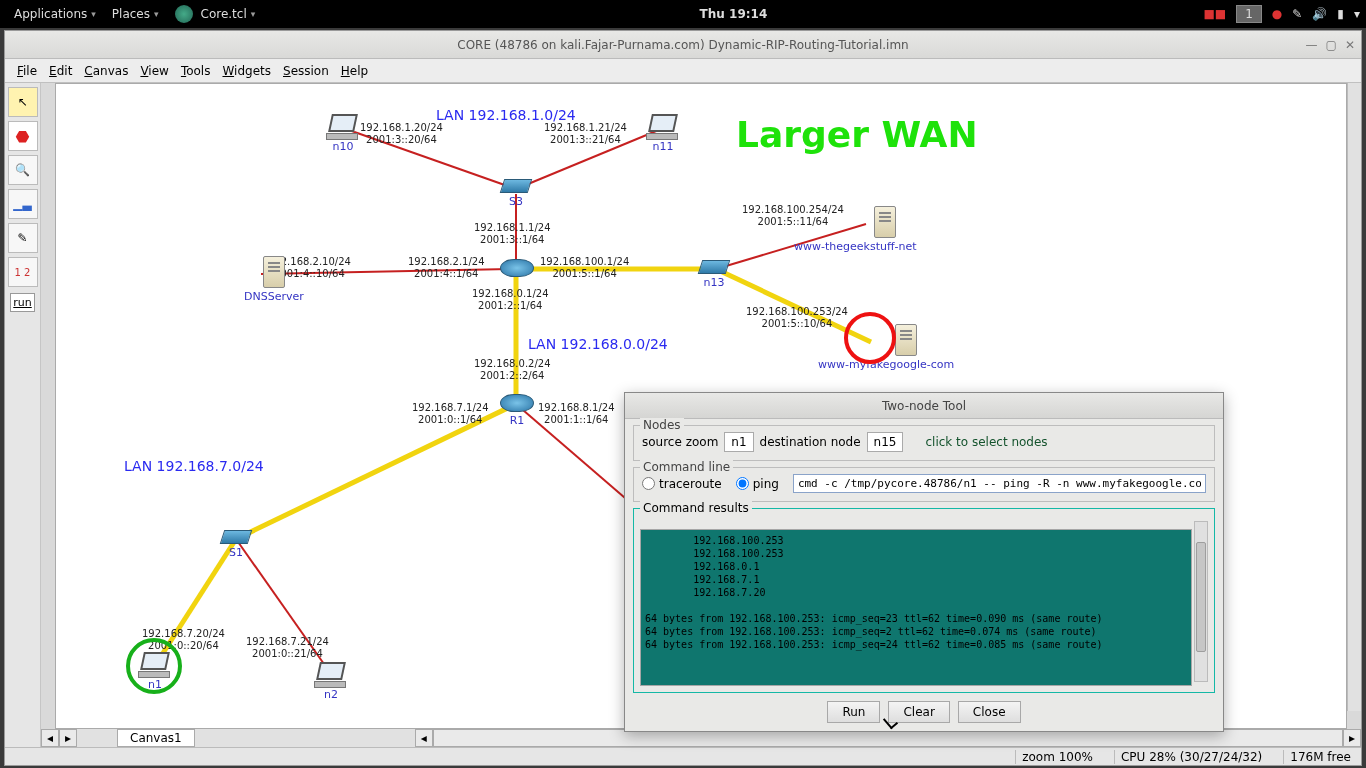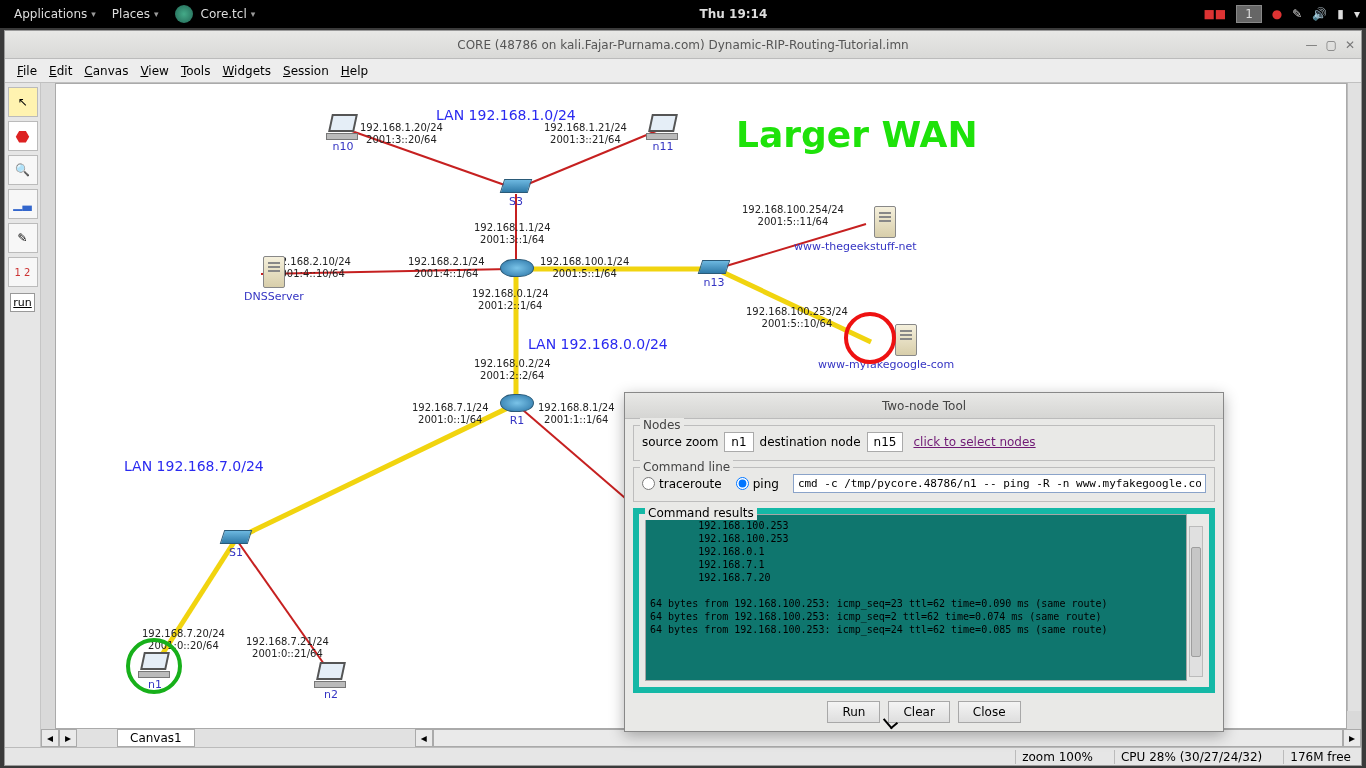--- a/index.html
+++ b/index.html
@@ -63,25 +63,25 @@
 svg.links line.red { stroke: #c62020; stroke-width: 2; }
 svg.links line.yel { stroke: #f1d40f; stroke-width: 5; }
 
 
 .dialog { position: absolute; left: 624px; top: 392px; width: 600px; height: 340px; background: #e9e9e7; border: 1px solid #888; box-shadow: 0 4px 14px rgba(0,0,0,.3); display: flex; flex-direction: column; }
 .dialog .dtitle { height: 26px; background: linear-gradient(#e8e8e6,#d5d5d3); text-align: center; line-height: 26px; color: #444; border-bottom: 1px solid #bbb; }
 .dialog .group { border: 1px solid #bdbdbd; margin: 6px 8px 0 8px; padding: 6px 8px 8px 8px; position: relative; }
 .dialog .group .glabel { position: absolute; top: -8px; left: 6px; background: #e9e9e7; padding: 0 3px; color: #444; }
 .dialog .nodes-row { display: flex; align-items: center; gap: 6px; }
 .dialog .nodes-row .fld { background: #fff; border: 1px solid #aaa; padding: 2px 6px; }
-.dialog .hint { color: #701a75; margin-left: 4px; text-decoration: underline; }
+.dialog .hint { color: #14532d; margin-left: 16px; }
 .dialog .cmd-row { display: flex; align-items: center; gap: 14px; }
 .dialog .cmd-row input[type=text] { flex: 1; border: 1px solid #8aa3c9; padding: 2px 4px; font-family: monospace; font-size: 11px; background: #fff; }
 .dialog .cmd-row label { display: flex; align-items: center; gap: 4px; }
-.dialog .results { border: 6px solid #14b8a6; margin: 6px 8px 0 8px; position: relative; padding-top: 0; flex: 1; display: flex; flex-direction: column; }
+.dialog .results { border: 1px solid #14b8a6; margin: 6px 8px 0 8px; position: relative; padding-top: 20px; flex: 1; display: flex; flex-direction: column; }
 .dialog .results .glabel { position: absolute; top: -8px; left: 6px; background: #e9e9e7; padding: 0 3px; }
 .dialog .results textarea { margin: 0 6px 6px 6px; flex: 1; width: calc(100% - 28px); border: 1px solid #a6a6a6; font-family: monospace; font-size: 10px; padding: 4px; resize: none; background: #0f766e; line-height: 1.3; }
 .dialog .resscroll { position: absolute; right: 6px; top: 12px; bottom: 10px; width: 14px; background: #e0e0e0; border: 1px solid #bbb; }
 .dialog .resscroll .thumb { position: absolute; left: 1px; right: 1px; top: 20px; height: 110px; background: #c6c6c6; border: 1px solid #9e9e9e; border-radius: 2px; }
 .dialog .btns { display: flex; justify-content: center; gap: 8px; padding: 8px; }
 .dialog .btns button { padding: 3px 14px; border: 1px solid #a8a8a8; background: linear-gradient(#f4f4f4,#dedede); }
 
 .cursor { position: absolute; width: 12px; height: 18px; left: 884px; top: 713px; }
 .cursor::before { content: ""; position: absolute; border-left: 2px solid #000; border-bottom: 2px solid #000; width: 7px; height: 11px; transform: rotate(-40deg); top: 2px; left: 2px; }
 </style>

